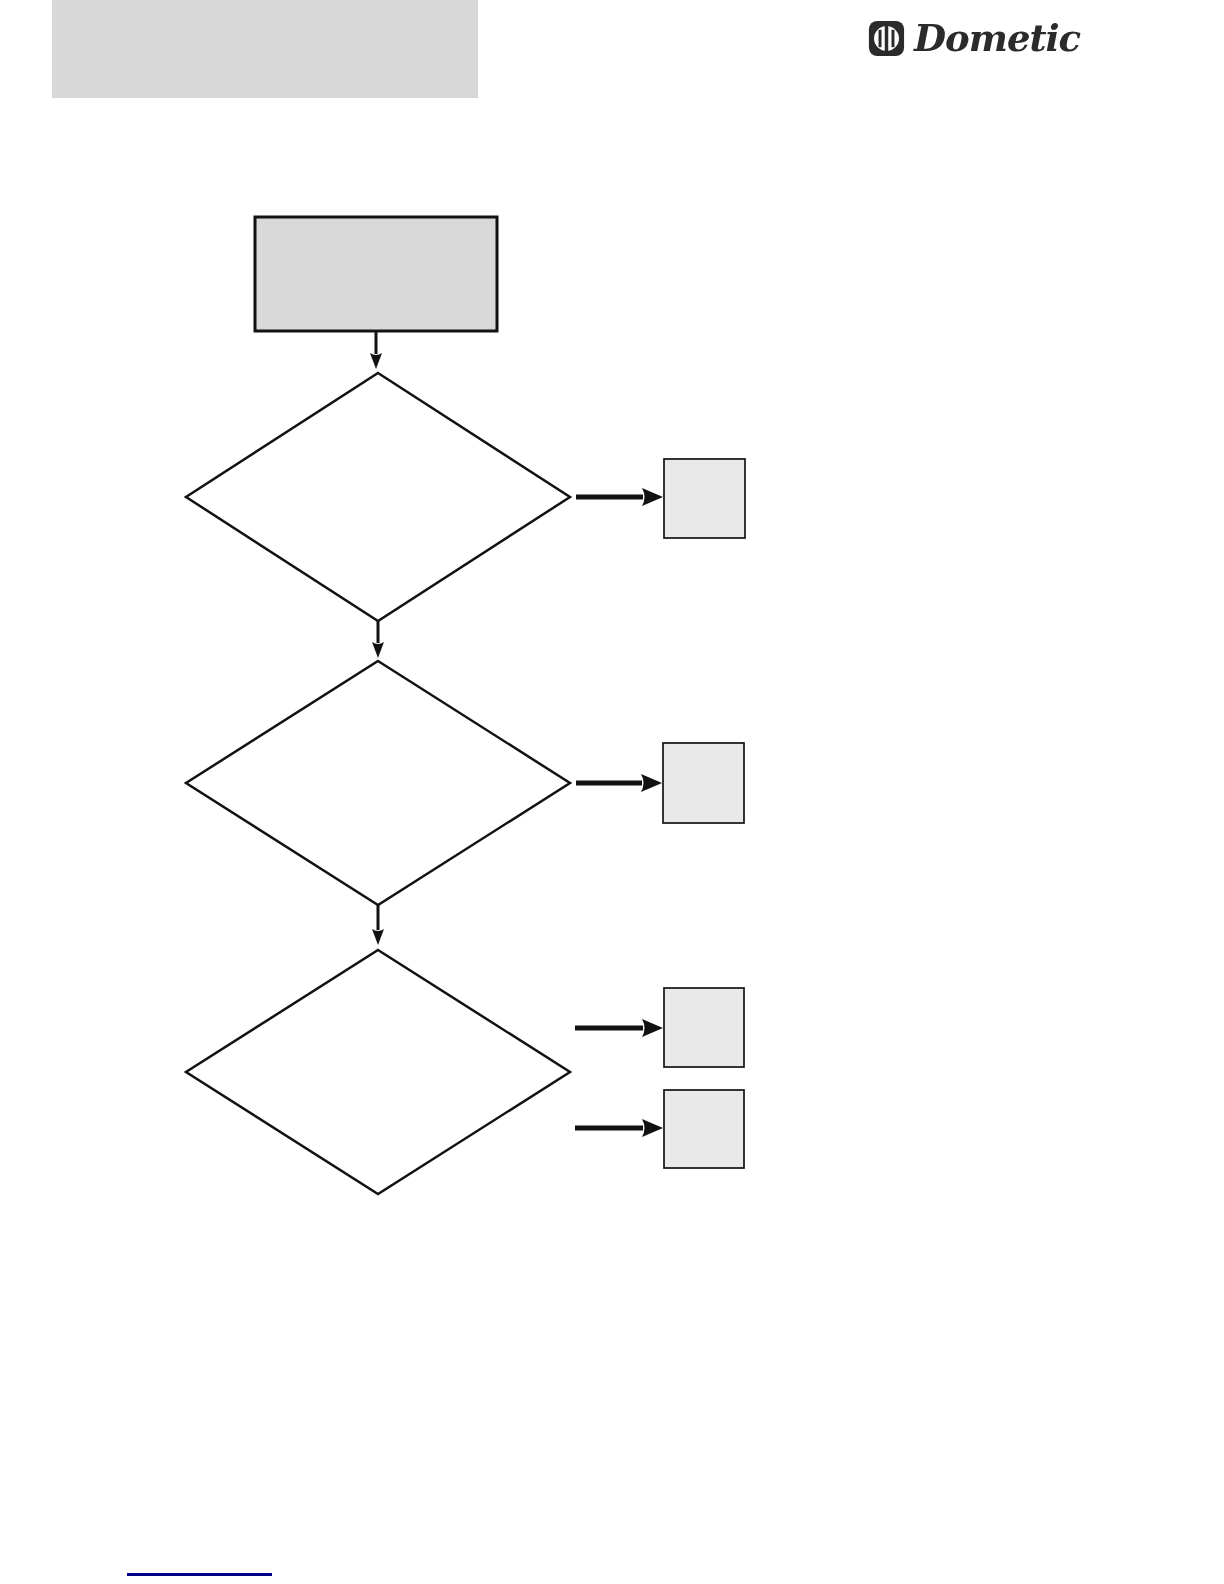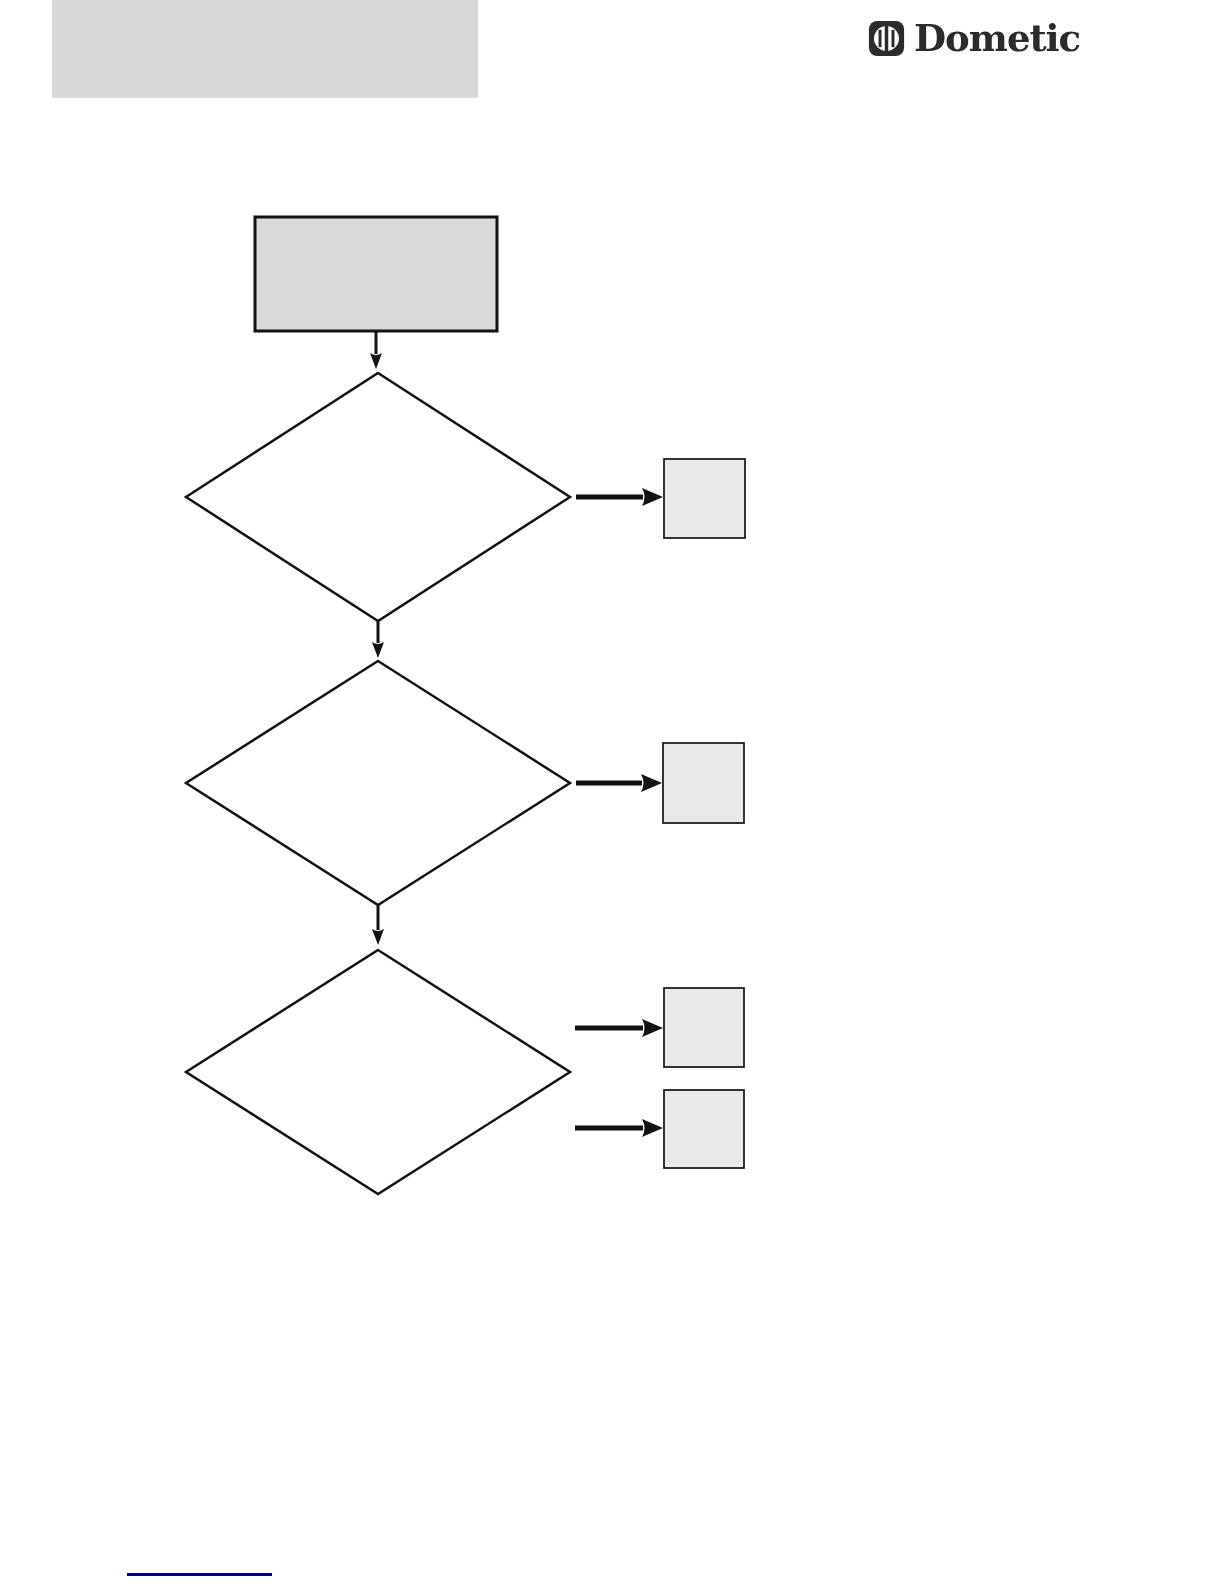--- a/index.html
+++ b/index.html
@@ -13,20 +13,21 @@
   }
   *{margin:0;padding:0;box-sizing:border-box;}
   html,body{background:#fff;}
   body{font-family:"Liberation Sans",sans-serif;}
   .page{
     position:relative;
     width:1156px;
     height:1584px;
     background:var(--page-bg);
     overflow:hidden;
+    font-style:italic;
   }
   
   .header-block{
     position:absolute;
     left:52px; top:0;
     width:426px; height:98px;
     background:var(--header-block);
   }
   
   .logo{

